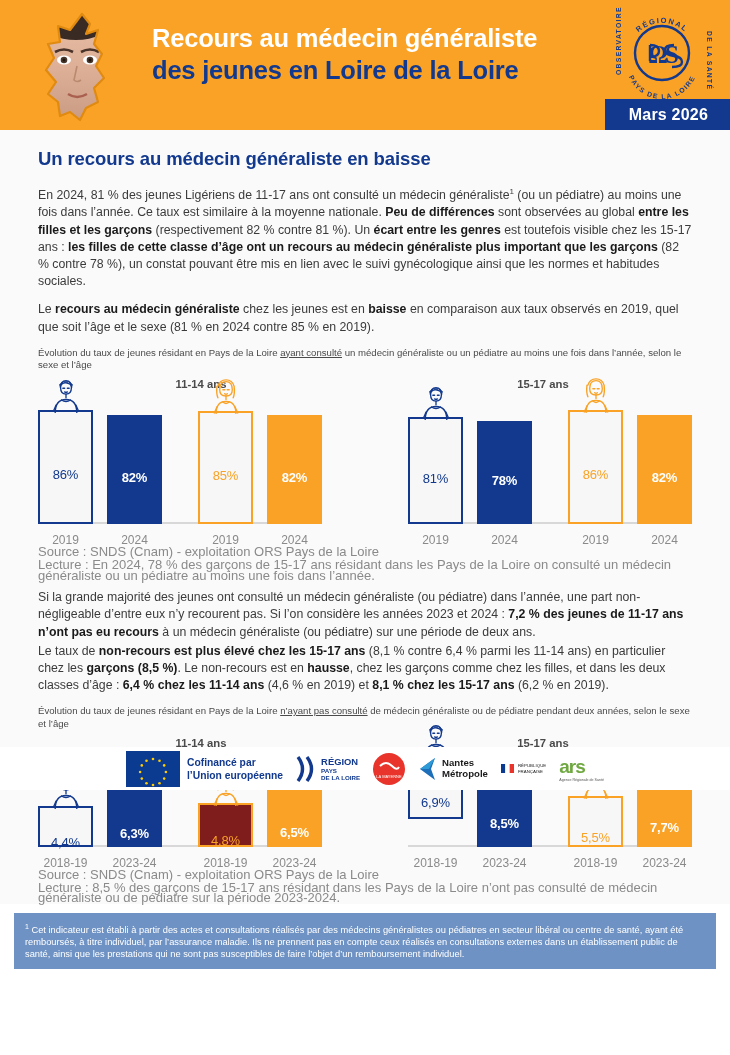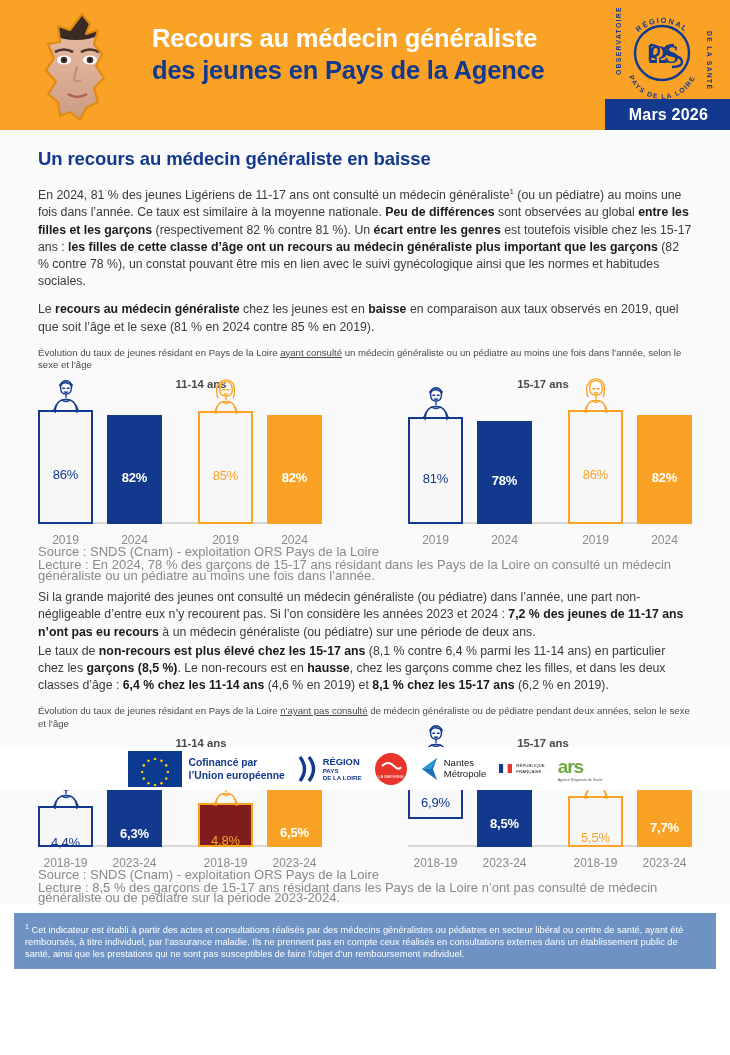--- a/index.html
+++ b/index.html
@@ -111,21 +111,21 @@
   .logo-eu { display: flex; align-items: center; gap: 7px; }
   .eu-flag { width: 54px; height: 36px; background: #0B3A91; position: relative; }
   .eu-text { font-size: 10.3px; font-weight: bold; color: #12398E; line-height: 13px; }
   .logo-region { display: flex; align-items: center; gap: 3px; }
   .logo-text-sm { font-size: 6.2px; color: #12398E; font-weight: bold; line-height: 7px; }
   .logo-circle-red {
     width: 32px; height: 32px; border-radius: 50%; background: #E8342A;
     display: flex; align-items: center; justify-content: center;
   }
   .logo-nantes { display: flex; align-items: center; gap: 2px; }
-  .nantes-text { font-size: 9.6px; color: #1a1a1a; line-height: 10.5px; font-weight: normal; }
+  .nantes-text { font-size: 9.6px; color: #1a1a1a; line-height: 10.5px; font-weight: bold; }
   .logo-rf { display: flex; align-items: center; gap: 4px; }
   .rf-text { font-size: 4.4px; color: #1a1a1a; line-height: 5.2px; }
   .ars-text { font-size: 19px; color: #6FA840; font-weight: bold; letter-spacing: -1px; }
 </style>
 </head>
 <body>
 
 <div class="page">
 
   <div class="header">
@@ -158,21 +158,21 @@
         <path d="M47 58 L44 72 Q47 75 51 72" stroke="#b98a70" stroke-width="1.6" fill="none"></path>
         <path d="M38 86 Q47 92 57 86" stroke="#a9604f" stroke-width="2.4" fill="none"></path>
       </g>
       <path d="M52 6 L60 16 L56 26 L68 22 L64 36 L72 46 L66 58 L74 70 L64 80 L68 94 L56 100
                L50 112 L40 104 L30 108 L28 94 L18 86 L26 74 L16 62 L24 50 L18 36 L30 34
                L28 18 L40 22 Z" fill="none" stroke="#E08A10" stroke-width="2.2" stroke-linejoin="round"></path>
     </svg>
 
     <div class="title-wrap">
       <div class="title-line">Recours au médecin généraliste</div>
-      <div class="title-line blue">des jeunes en Pays de la Agence</div>
+      <div class="title-line blue">des jeunes en Loire de la Loire</div>
     </div>
 
     <svg class="ors-logo" viewBox="0 0 104 96">
       <defs>
         <path id="arcTop" d="M 18 52 A 34 34 0 0 1 86 52"></path>
         <path id="arcBot" d="M 16 58 A 36 36 0 0 0 88 58"></path>
       </defs>
       <circle cx="52" cy="48" r="27" fill="none" stroke="#12398E" stroke-width="2.4"></circle>
       <text font-size="25" font-weight="bold" fill="#12398E" font-family="Liberation Serif, serif" x="52" y="58" text-anchor="middle" letter-spacing="-3">ΩS</text>
       <path d="M40 40 L40 56 M40 40 Q49 40 49 46 Q49 52 40 52" fill="none" stroke="#12398E" stroke-width="2.4"></path>

